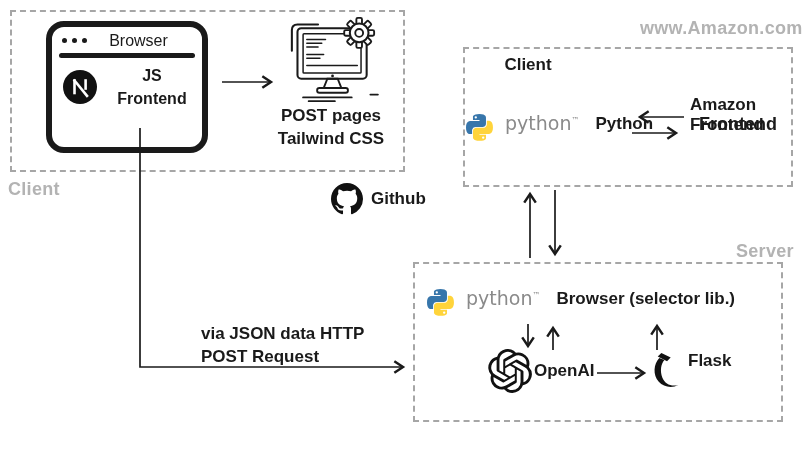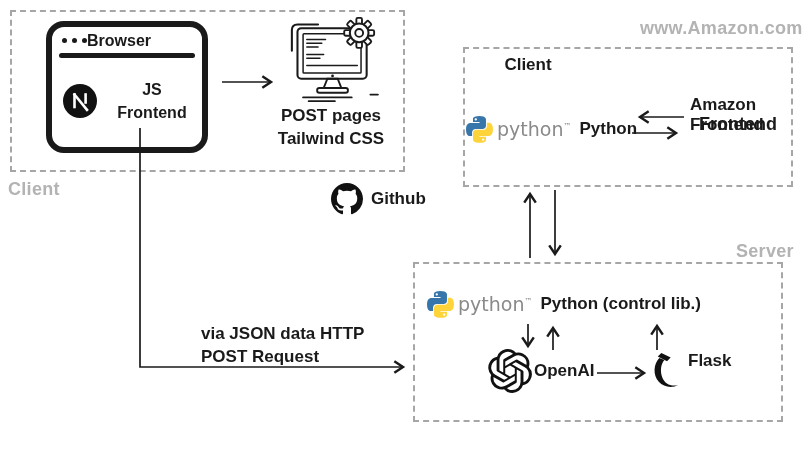--- a/index.html
+++ b/index.html
@@ -15,38 +15,38 @@
   .stage{position:relative;width:806px;height:453px;background:#fff;overflow:hidden;}
   .abs{position:absolute;}
   .dashed-box{position:absolute;border:2px dashed var(--dash);background:transparent;}
   .zone-label{position:absolute;color:var(--muted);font-size:18px;font-weight:bold;letter-spacing:.3px;}
 
   
   .browser{position:absolute;left:46px;top:21px;width:162px;height:132px;border:6px solid var(--ink);border-radius:18px;background:#fff;}
   .browser-top{display:flex;align-items:center;height:23px;padding:4px 8px 0 10px;}
   .dots{display:flex;gap:5px;align-items:center;}
   .dots i{width:5px;height:5px;border-radius:50%;background:var(--ink);display:block;}
-  .browser-title{flex:1;text-align:left;font-weight:bold;font-size:16px;padding-right:4px;}
+  .browser-title{flex:1;text-align:center;font-weight:normal;font-size:16px;padding-right:4px;}
   .browser-bar{height:5px;background:var(--ink);border-radius:3px;margin:3px 7px 0 7px;}
-  .browser-body{display:flex;align-items:center;gap:13px;padding:20px 0 0 11px;}
+  .browser-body{display:flex;align-items:center;gap:13px;padding:6px 0 0 11px;}
   .app-label{flex:1;text-align:center;font-weight:bold;font-size:16px;line-height:1.45;margin-right:8px;}
 
   .output-label{position:absolute;left:266px;top:104px;width:130px;text-align:center;font-size:17px;font-weight:bold;line-height:23px;}
 
   
   .github-row{position:absolute;left:331px;top:183px;display:flex;align-items:center;gap:8px;}
   .github-name{font-size:17px;font-weight:bold;}
   .github-sub{position:absolute;left:318px;top:221px;width:160px;text-align:center;font-size:17px;font-weight:bold;}
 
   
   .post-label{position:absolute;left:201px;top:322px;width:172px;font-size:17px;font-weight:bold;line-height:23px;}
 
   
   .amz-lib{position:absolute;left:470px;top:52px;width:116px;text-align:center;font-size:17px;font-weight:bold;line-height:1.55;}
-  .py-row{position:absolute;display:flex;align-items:center;gap:4px;height:30px;}
+  .py-row{position:absolute;display:flex;align-items:flex-start;gap:12px;height:30px;}
   .py-row.amz{left:466px;top:114px;}
   .py-row.srv{left:427px;top:289px;}
   .py-word{font-family:"DejaVu Sans",sans-serif;font-size:19px;color:var(--wordmark);line-height:1;}
   .py-word sup{font-size:8px;color:var(--wordmark);}
   .py-name{font-size:17px;font-weight:bold;margin-left:4px;white-space:nowrap;}
   .frontend-small{position:absolute;left:690px;top:95px;font-size:17px;font-weight:bold;}
   .frontend-label{position:absolute;left:699px;top:114px;font-size:18px;font-weight:bold;}
 
   
   .openai-row{position:absolute;left:488px;top:349px;display:flex;align-items:center;}
@@ -168,21 +168,21 @@
   <div class="zone-label" style="left:736px;top:241px;">Server</div>
   <div class="dashed-box" style="left:413px;top:262px;width:370px;height:160px;"></div>
   <div class="py-row srv">
     <span>
       <svg width="27" height="27" viewBox="0 0 256 255">
         <path fill="#3776AB" d="M126.9.07c-64.8 0-60.8 28.1-60.8 28.1l.1 29.1h61.9v8.7H41.6S.1 61.4.1 126.8c0 65.4 36.2 63.1 36.2 63.1h21.6v-30.4s-1.2-36.2 35.6-36.2h61.4s34.5.6 34.5-33.3V34S194.7.1 126.9.1zM92.8 19.7a11.1 11.1 0 1 1 0 22.2 11.1 11.1 0 0 1 0-22.2z"></path>
         <path fill="#FFD43B" d="M128.8 254.1c64.8 0 60.8-28.1 60.8-28.1l-.1-29.1h-61.9v-8.7h86.4s41.5 4.7 41.5-60.7c0-65.4-36.2-63.1-36.2-63.1h-21.6v30.4s1.2 36.2-35.6 36.2h-61.4s-34.5-.6-34.5 33.3v56s-5.2 33.9 62.5 33.9zm34.1-19.6a11.1 11.1 0 1 1 0-22.2 11.1 11.1 0 0 1 0 22.2z"></path>
       </svg>
     </span>
     <span class="py-word"><span>python</span><sup>™</sup></span>
-    <span class="py-name">Python (control lib.)</span>
+    <span class="py-name">Browser (selector lib.)</span>
   </div>
 
   <div class="openai-row">
     <span>
       <svg width="44" height="44" viewBox="0 0 24 24">
         <path fill="#111" d="M22.2819 9.8211a5.9847 5.9847 0 0 0-.5157-4.9108 6.0462 6.0462 0 0 0-6.5098-2.9A6.0651 6.0651 0 0 0 4.9807 4.1818a5.9847 5.9847 0 0 0-3.9977 2.9 6.0462 6.0462 0 0 0 .7427 7.0966 5.98 5.98 0 0 0 .511 4.9107 6.051 6.051 0 0 0 6.5146 2.9001A5.9847 5.9847 0 0 0 13.2599 24a6.0557 6.0557 0 0 0 5.7718-4.2058 5.9894 5.9894 0 0 0 3.9977-2.9001 6.0557 6.0557 0 0 0-.7475-7.073zm-9.022 12.6081a4.4755 4.4755 0 0 1-2.8764-1.0408l.1419-.0804 4.7783-2.7582a.7948.7948 0 0 0 .3927-.6813v-6.7369l2.02 1.1686a.071.071 0 0 1 .038.0615v5.5826a4.504 4.504 0 0 1-4.4945 4.4849zm-9.6607-4.1254a4.4708 4.4708 0 0 1-.5346-3.0137l.142.0852 4.783 2.7582a.7712.7712 0 0 0 .7806 0l5.8428-3.3685v2.3324a.0804.0804 0 0 1-.0332.0615L9.74 19.9502a4.4992 4.4992 0 0 1-6.1408-1.6464zM2.3408 7.8956a4.485 4.485 0 0 1 2.3655-1.9728V11.6a.7664.7664 0 0 0 .3879.6765l5.8144 3.3543-2.0201 1.1685a.0757.0757 0 0 1-.071 0l-4.8303-2.7865A4.504 4.504 0 0 1 2.3408 7.8956zm16.5963 3.8558L13.1038 8.364 15.1192 7.2a.0757.0757 0 0 1 .071 0l4.8303 2.7913a4.4944 4.4944 0 0 1-.6765 8.1042v-5.6772a.79.79 0 0 0-.407-.667zm2.0107-3.0231l-.142-.0852-4.7735-2.7818a.7759.7759 0 0 0-.7854 0L9.409 9.2297V6.8974a.0662.0662 0 0 1 .0284-.0615l4.8303-2.7866a4.4992 4.4992 0 0 1 6.6802 4.66zM8.3065 12.8631l-2.02-1.1638a.0804.0804 0 0 1-.038-.0567V6.0742a4.4992 4.4992 0 0 1 7.3757-3.4537l-.142.0805L8.704 5.459a.7948.7948 0 0 0-.3927.6813zm1.0976-2.3654l2.602-1.4998 2.6069 1.4998v2.9994l-2.5974 1.4997-2.6067-1.4997z"></path>
       </svg>
     </span>
     <span class="openai-name">OpenAI</span>
   </div>

